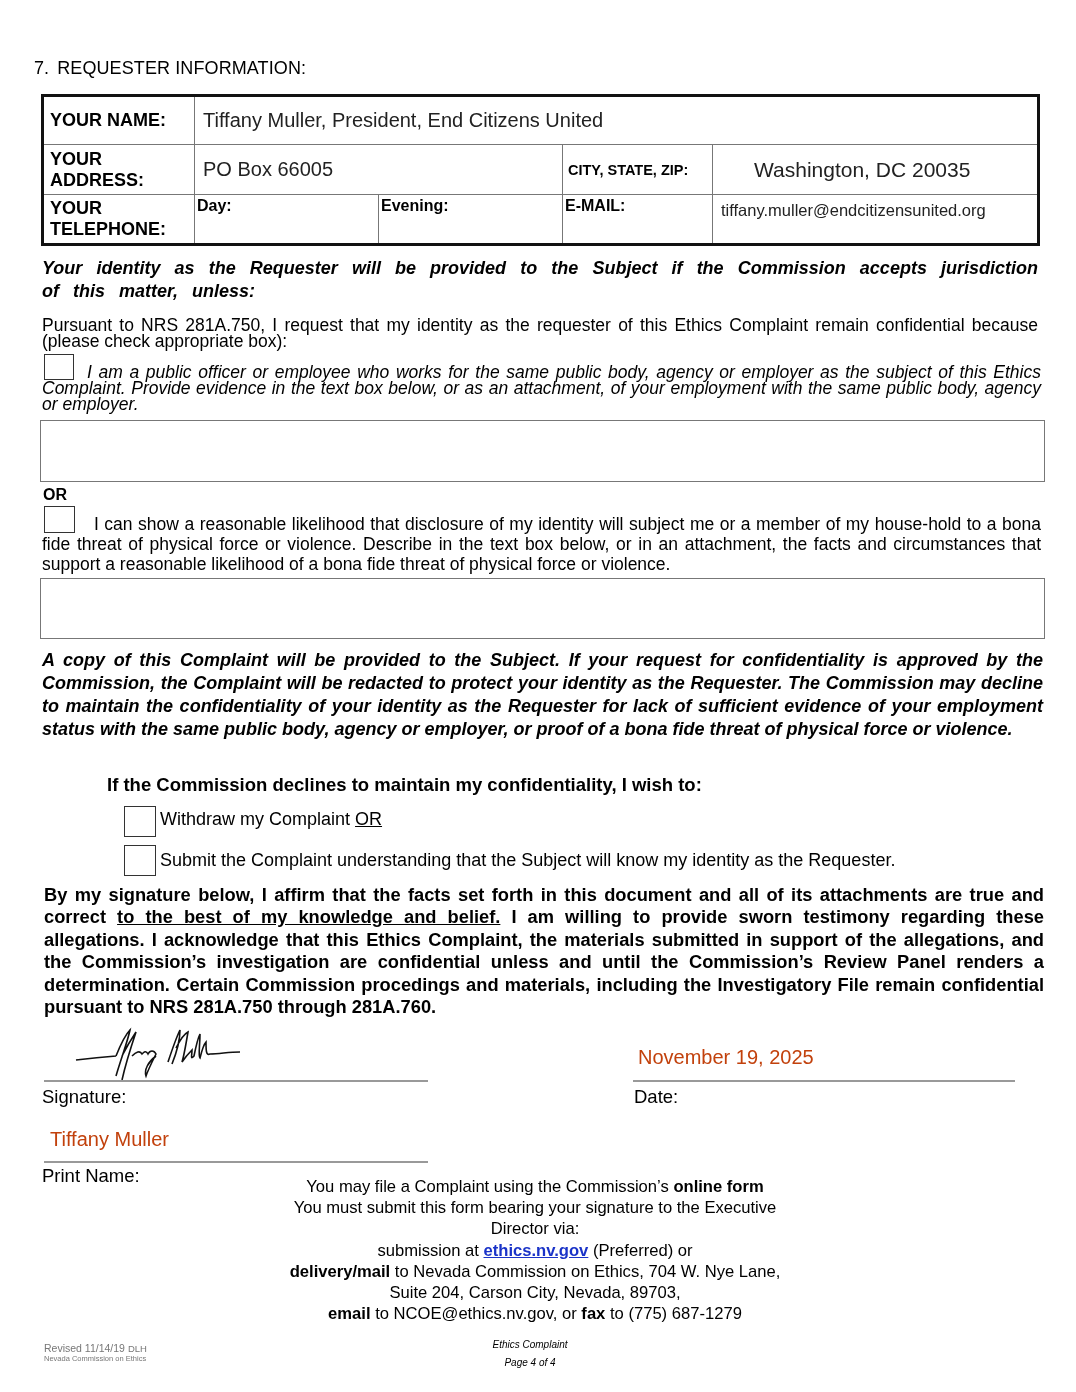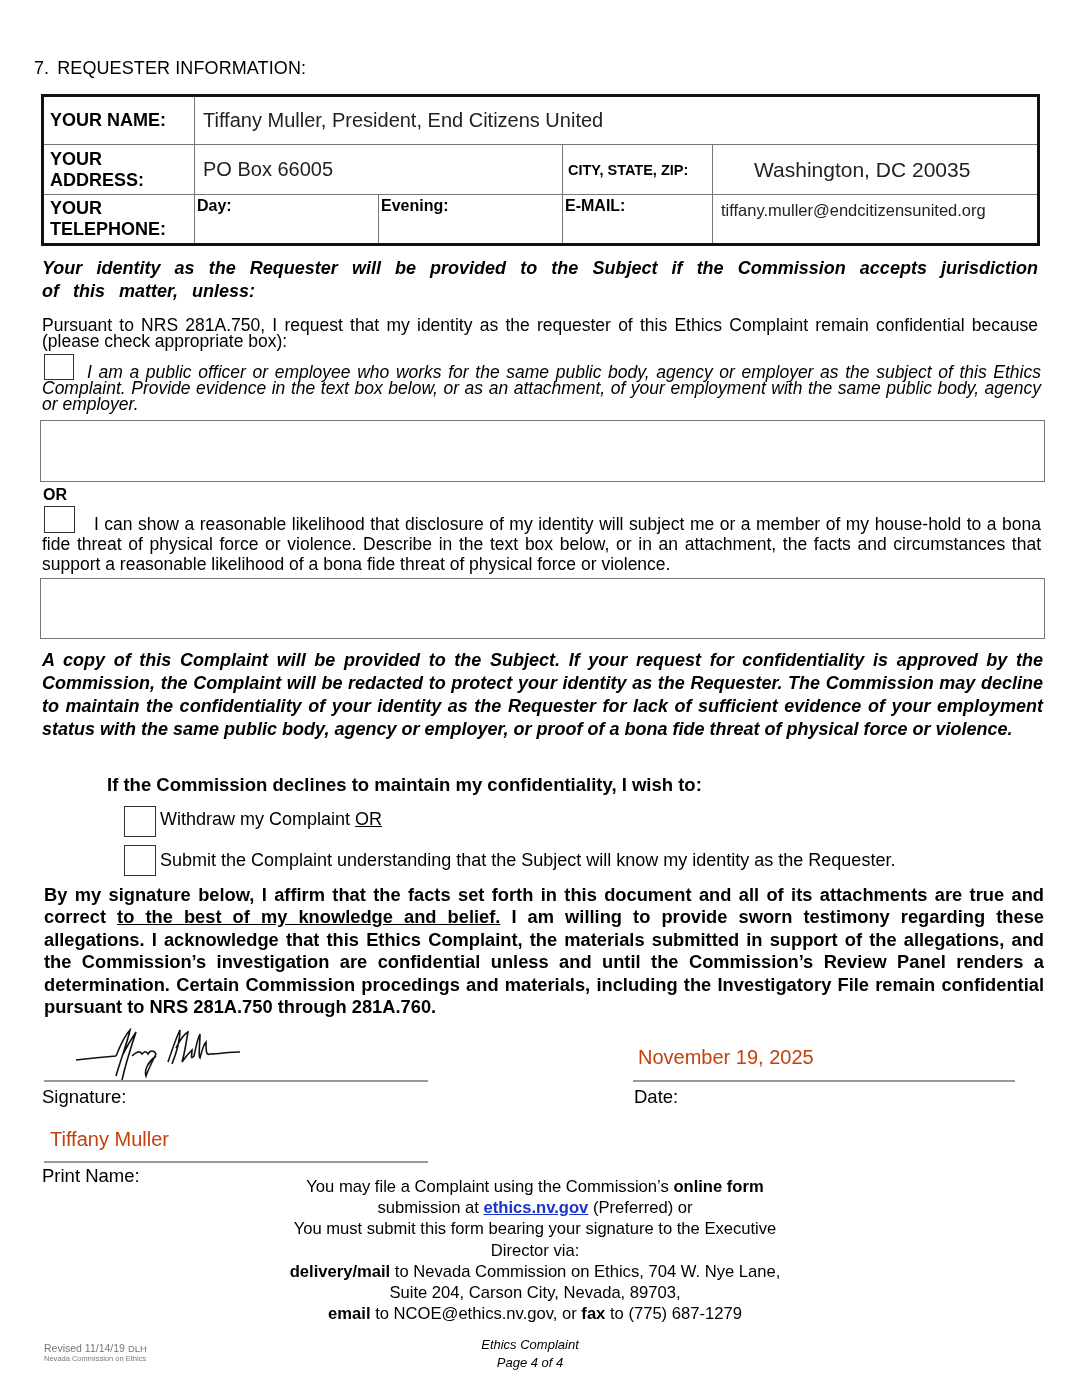--- a/index.html
+++ b/index.html
@@ -33,21 +33,21 @@
   .sig-line { position:absolute; height:0; border-top:2px solid #999; }
   .sig-label { font-size:18.5px; }
   .filled { font-size:20px; color:#c2410c; }
 
   .filing { left:265px; top:1176px; width:540px; text-align:center; font-size:16.6px; line-height:21.2px; }
   .filing a { color:#1a33c8; font-weight:bold; text-decoration:underline; }
 
   .footer-left { left:44px; top:1342px; color:#777; }
   .footer-left .rev { font-size:10.5px; }
   .footer-left .org { font-size:7.5px; }
-  .footer-center { left:430px; top:1336px; width:200px; text-align:center; font-size:13px; font-style:italic; line-height:18px; }
+  .footer-center { left:430px; top:1336px; width:200px; text-align:center; font-size:10px; font-style:italic; line-height:18px; }
 </style>
 </head>
 <body>
 
 <div class="abs section-title">
   <span class="num">7.</span><span>REQUESTER INFORMATION:</span>
 </div>
 
 <table class="req">
   <colgroup>
@@ -120,22 +120,22 @@
 <div class="abs filled" style="left:638px; top:1046px;">November 19, 2025</div>
 <div class="sig-line" style="left:633px; top:1080px; width:382px;"></div>
 <div class="abs sig-label" style="left:634px; top:1086px;">Date:</div>
 
 <div class="abs filled" style="left:50px; top:1128px;">Tiffany Muller</div>
 <div class="sig-line" style="left:44px; top:1161px; width:384px;"></div>
 <div class="abs sig-label" style="left:42px; top:1165px;">Print Name:</div>
 
 <div class="abs filing">
   <div><span>You may file a Complaint using the Commission’s </span><b>online form</b></div>
+  <div style="padding:0 8px;">You must submit this form bearing your signature to the  Executive Director via:</div>
   <div><span>submission at </span><a>ethics.nv.gov</a><span> (Preferred) or</span></div>
-  <div style="padding:0 8px;">You must submit this form bearing your signature to the  Executive Director via:</div>
   <div style="padding:0 6px;"><b>delivery/mail</b><span> to Nevada Commission on Ethics, 704 W. Nye Lane, Suite 204, Carson City, Nevada, 89703,</span></div>
   <div><b>email</b><span> to NCOE@ethics.nv.gov, or </span><b>fax</b><span> to (775) 687-1279</span></div>
 </div>
 
 <div class="abs footer-left">
   <div class="rev"><span>Revised 11/14/19</span> <span style="font-size:9.5px;">DLH</span></div>
   <div class="org">Nevada Commission on Ethics</div>
 </div>
 <div class="abs footer-center">
   <div>Ethics Complaint</div>

